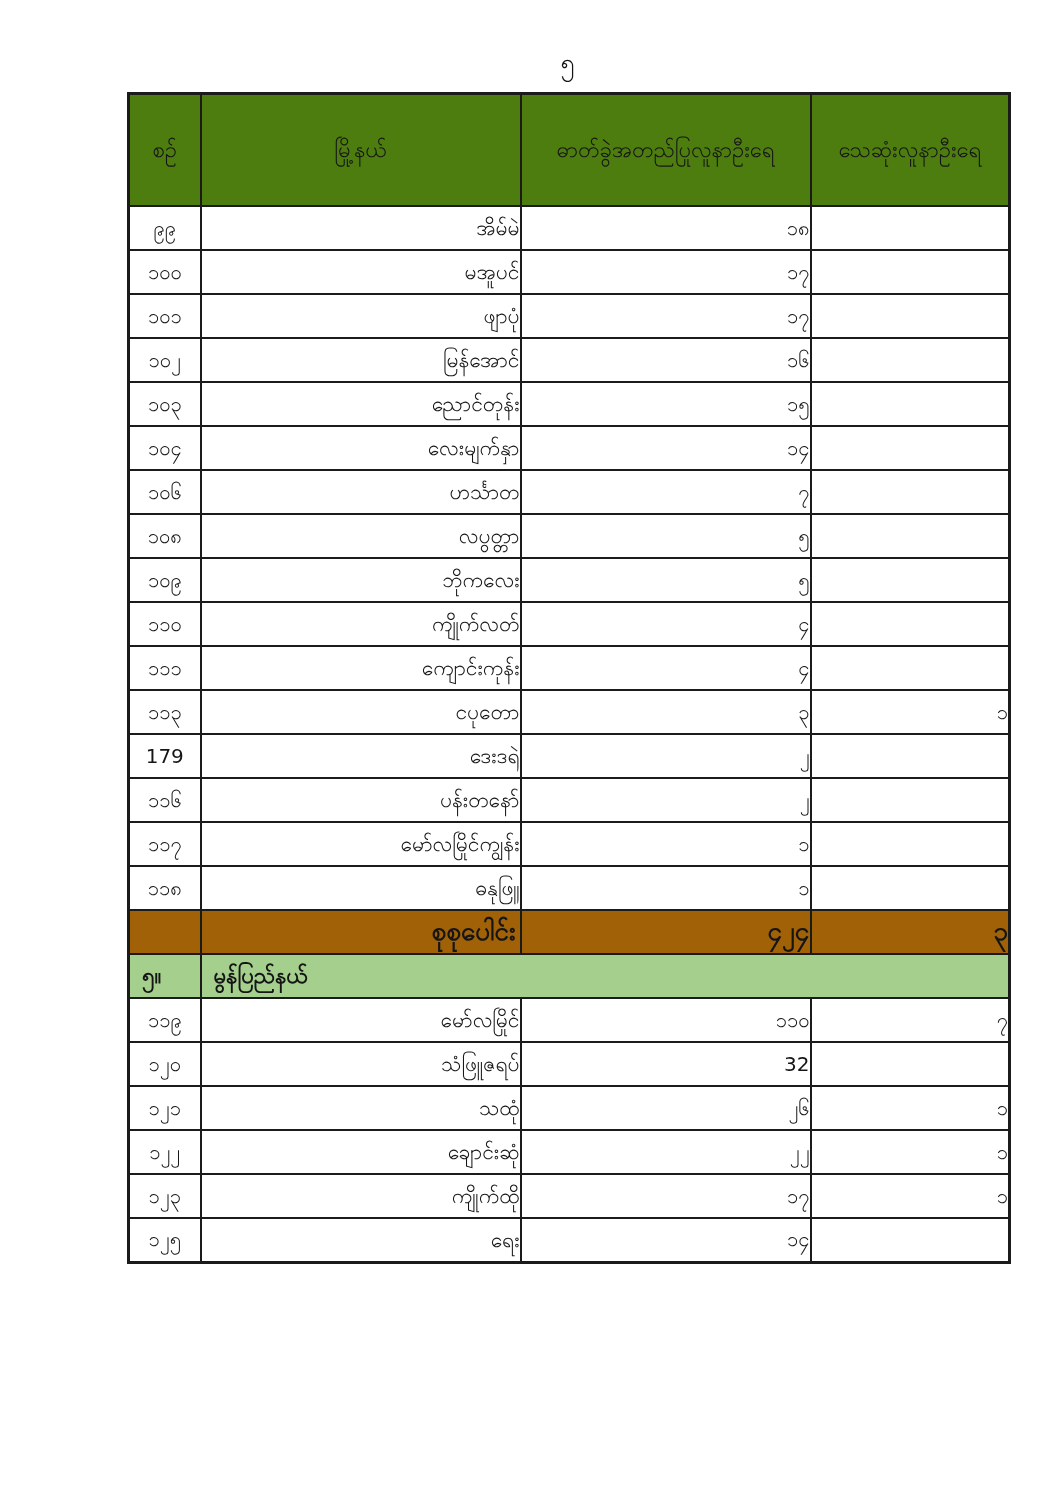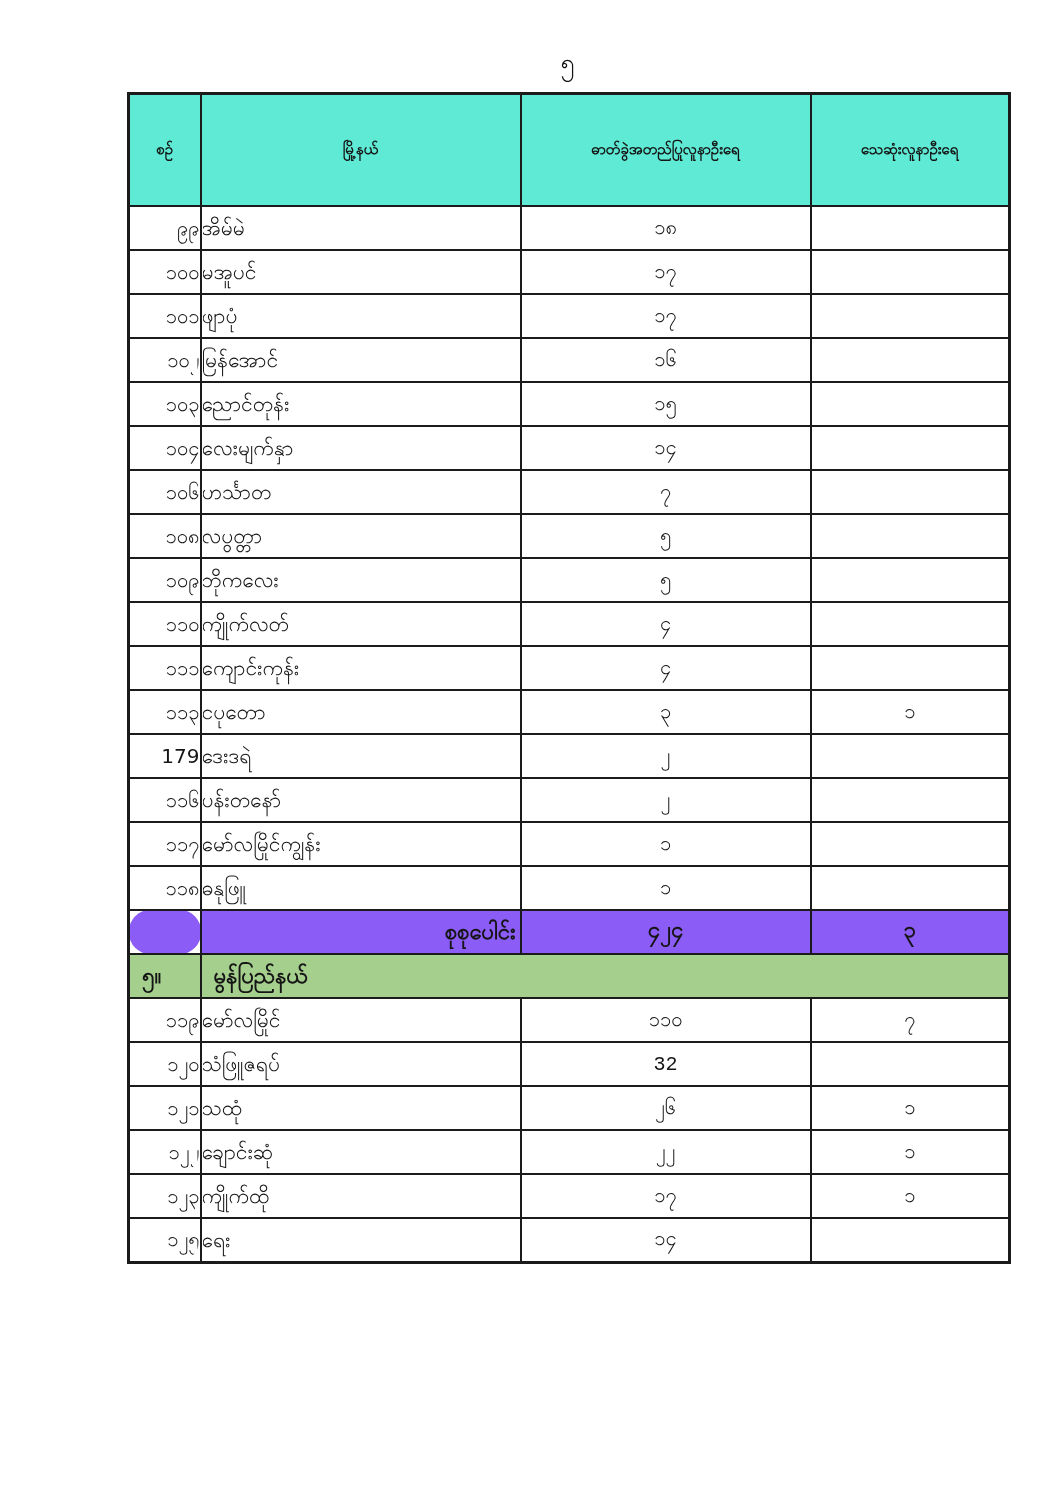--- a/index.html
+++ b/index.html
@@ -39,50 +39,49 @@
   .doc-table col.c3 { width: 290px; }
   .doc-table col.c4 { width: 199px; }
   .doc-table th, .doc-table td {
     border: 2px solid #1b1b1b;
     padding: 0;
     line-height: 1.45;
     overflow: hidden;
     white-space: nowrap;
   }
   .doc-table thead th {
-    background: #5eead4;
+    background: #4d7c0f;
     height: 110px;
-    font-size: 15px;
-    font-weight: 700;
+    font-size: 22px;
+    font-weight: 400;
     text-align: center;
     vertical-align: middle;
   }
   .doc-table tbody tr { height: 44px; }
   .doc-table td.no {
+    text-align: center;
+    font-size: 20px;
+    vertical-align: middle;
+  }
+  .doc-table td.township {
+    text-align: right;
+    padding-left: 10px;
+    font-size: 21px;
+    vertical-align: middle;
+    border-radius: 11px;
+  }
+  .doc-table td.num {
     text-align: right;
     font-size: 20px;
     vertical-align: middle;
-    border-radius: 21px;
-  }
-  .doc-table td.township {
-    text-align: left;
-    font-size: 21px;
-    vertical-align: middle;
-    border-radius: 11px;
-  }
-  .doc-table td.num {
-    text-align: center;
-    font-size: 20px;
-    vertical-align: middle;
-    font-family: Liberation Mono, monospace;
   }
   .doc-table tr.total td {
-    background: #8b5cf6;
+    background: #a16207;
     font-weight: 700;
-    font-size: 22px;
+    font-size: 26px;
   }
   .doc-table tr.total td.label {
     text-align: right;
     padding-right: 4px;
     vertical-align: middle;
   }
   .doc-table tr.section td {
     background: #A5CF8D;
     font-weight: 700;
     font-size: 22px;

